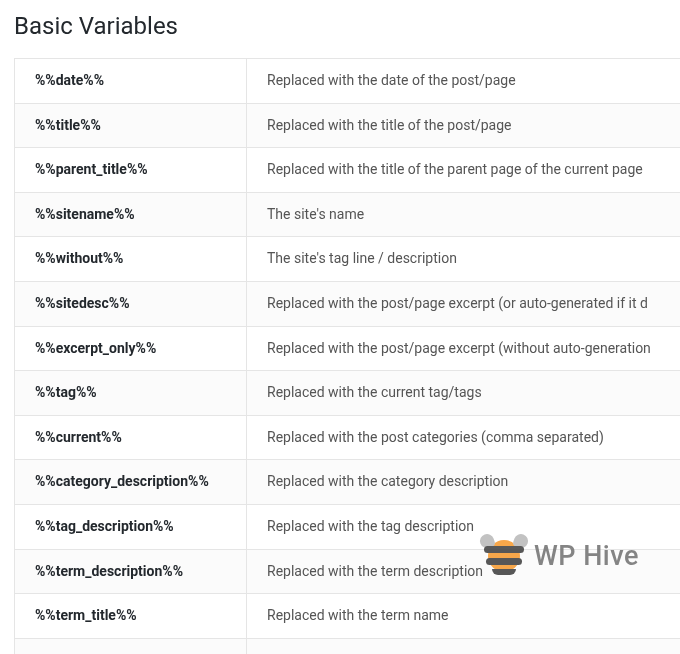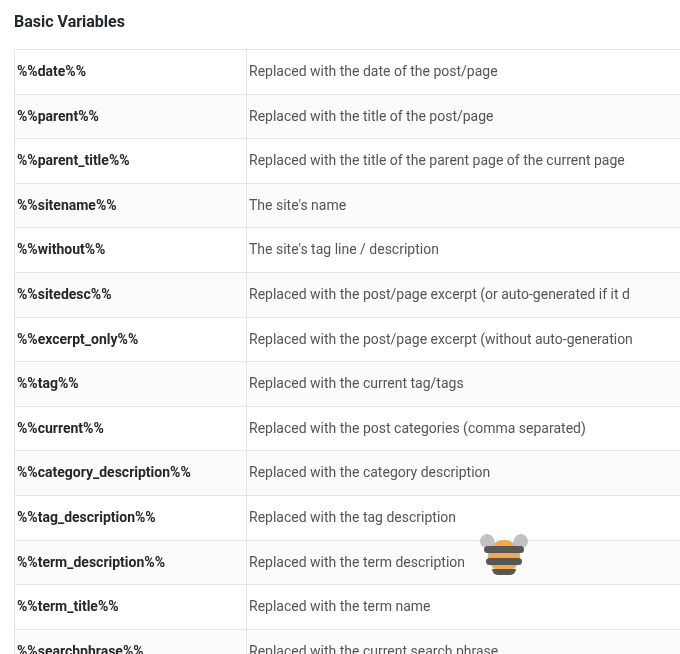--- a/index.html
+++ b/index.html
@@ -4,33 +4,33 @@
 <style>
   * { box-sizing: border-box; }
   body {
     margin: 0;
     padding: 0;
     font-family: -apple-system, BlinkMacSystemFont, "Segoe UI", Roboto, Helvetica, Arial, sans-serif;
     background: #fff;
     width: 680px;
   }
   .heading {
-    font-size: 16px;
+    font-size: 24px;
     color: #23282d;
-    font-weight: 700;
+    font-weight: 400;
     padding: 12px 0 18px 14px;
   }
   table {
     border-collapse: collapse;
     width: 100%;
     margin-left: 14px;
   }
   td {
     border: 1px solid #e5e5e5;
-    padding: 12px 2px;
+    padding: 12px 20px;
     font-size: 14px;
     color: #555;
     vertical-align: middle;
     line-height: 1.4;
   }
   tr:nth-child(even) td { background: #fbfbfb; }
   tr:nth-child(odd)  td { background: #ffffff; }
   td.var {
     font-weight: 700;
     color: #23282d;
@@ -79,21 +79,21 @@
 
 <div class="heading">Basic Variables</div>
 
 <table>
   <tbody id="tbody">
       <tr>
         <td class="var">%%date%%</td>
         <td>Replaced with the date of the post/page</td>
       </tr>
       <tr>
-        <td class="var">%%parent%%</td>
+        <td class="var">%%title%%</td>
         <td>Replaced with the title of the post/page</td>
       </tr>
       <tr>
         <td class="var">%%parent_title%%</td>
         <td>Replaced with the title of the parent page of the current page</td>
       </tr>
       <tr>
         <td class="var">%%sitename%%</td>
         <td>The site's name</td>
       </tr>
@@ -142,13 +142,14 @@
 
 <div class="watermark">
   <span class="hive-icon">
     <span class="blob"></span>
     <span class="wing wl"></span>
     <span class="wing wr"></span>
     <span class="stripe s1"></span>
     <span class="stripe s2"></span>
     <span class="stripe s3"></span>
   </span>
+  <span class="text">WP Hive</span>
 </div>
 
 </body></html>

